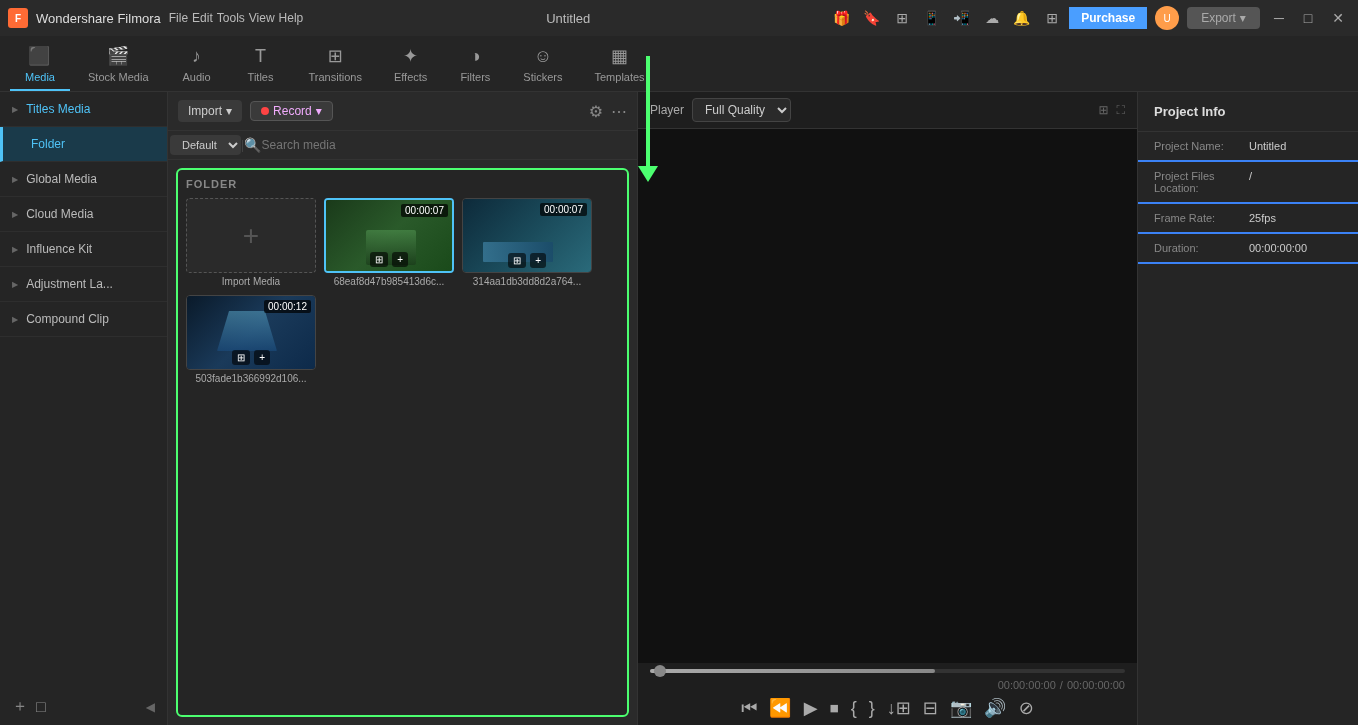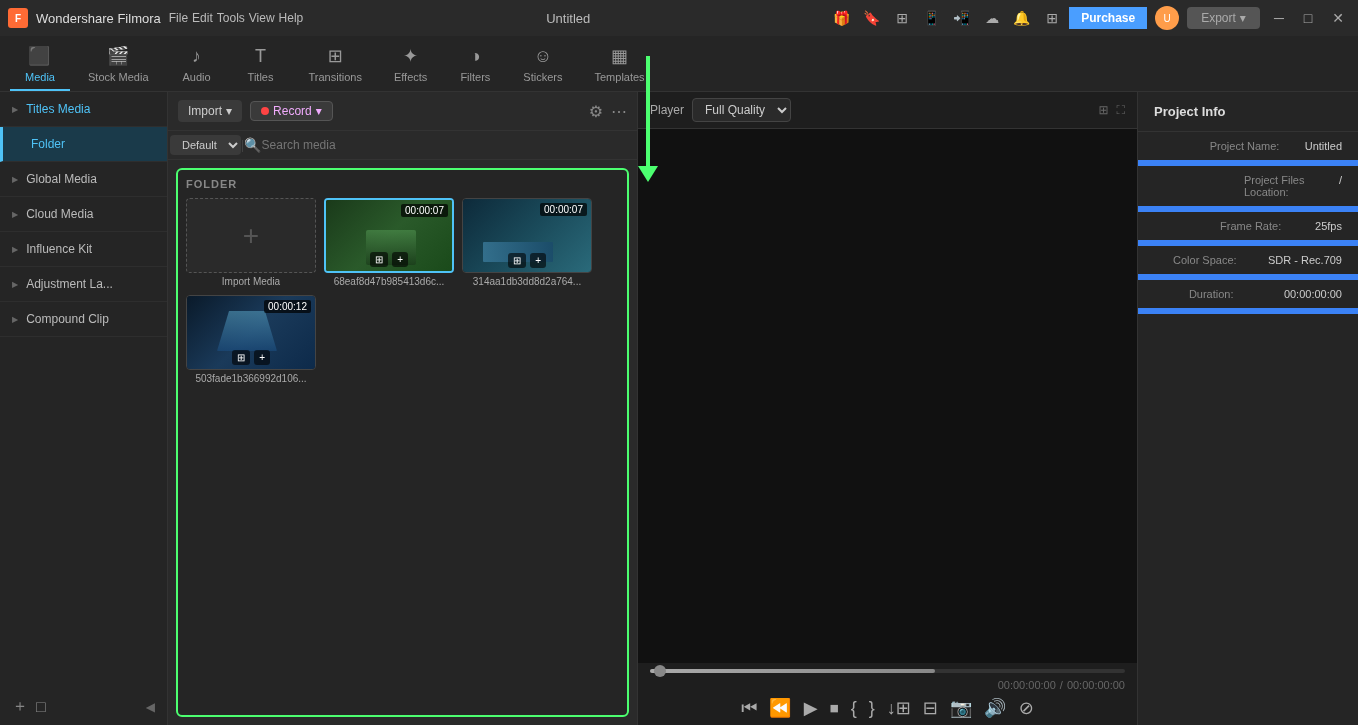--- a/index.html
+++ b/index.html
@@ -103,21 +103,21 @@
     .preview-controls { padding: 6px 12px; display: flex; flex-direction: column; gap: 6px; }
     .progress-bar-outer { background: #333; height: 4px; border-radius: 2px; position: relative; }
     .progress-handle { width: 12px; height: 12px; background: #888; border-radius: 50%; position: absolute; top: -4px; left: 4px; }
     .time-display { display: flex; justify-content: flex-end; font-size: 11px; color: #666; gap: 4px; }
     .playback-controls { display: flex; align-items: center; justify-content: center; gap: 12px; color: #aaa; font-size: 18px; }
     .playback-btn { cursor: pointer; color: #aaa; font-size: 18px; }
 
     
     #right-panel { width: 220px; background: #252525; }
     .project-info-title { padding: 12px 16px; font-size: 13px; color: #ddd; font-weight: 600; border-bottom: 1px solid #333; }
-    .info-row { display: flex; padding: 8px 16px; border-bottom: 6px solid #3b82f6; justify-content: flex-end; }
+    .info-row { display: flex; padding: 8px 16px; border-bottom: 2px solid #3b82f6; }
     .info-label { color: #888; font-size: 11px; width: 95px; flex-shrink: 0; }
     .info-value { color: #ccc; font-size: 11px; }
   </style>
 </head>
 <body>
 
 <div id="titlebar">
   <div class="left">
     <div class="app-icon">F</div>
     <span class="app-name">Wondershare Filmora</span>
@@ -366,22 +366,18 @@
     </div>
     <div class="info-row">
       <span class="info-label">Project Files<br>Location:</span>
       <span class="info-value">/</span>
     </div>
     <div class="info-row">
       <span class="info-label">Frame Rate:</span>
       <span class="info-value">25fps</span>
     </div>
     <div class="info-row">
-      <span class="info-label">Color Space:</span>
-      <span class="info-value">SDR - Rec.709</span>
-    </div>
-    <div class="info-row">
       <span class="info-label">Duration:</span>
       <span class="info-value">00:00:00:00</span>
     </div>
   </div>
 
 </div>
 
 </body></html>

